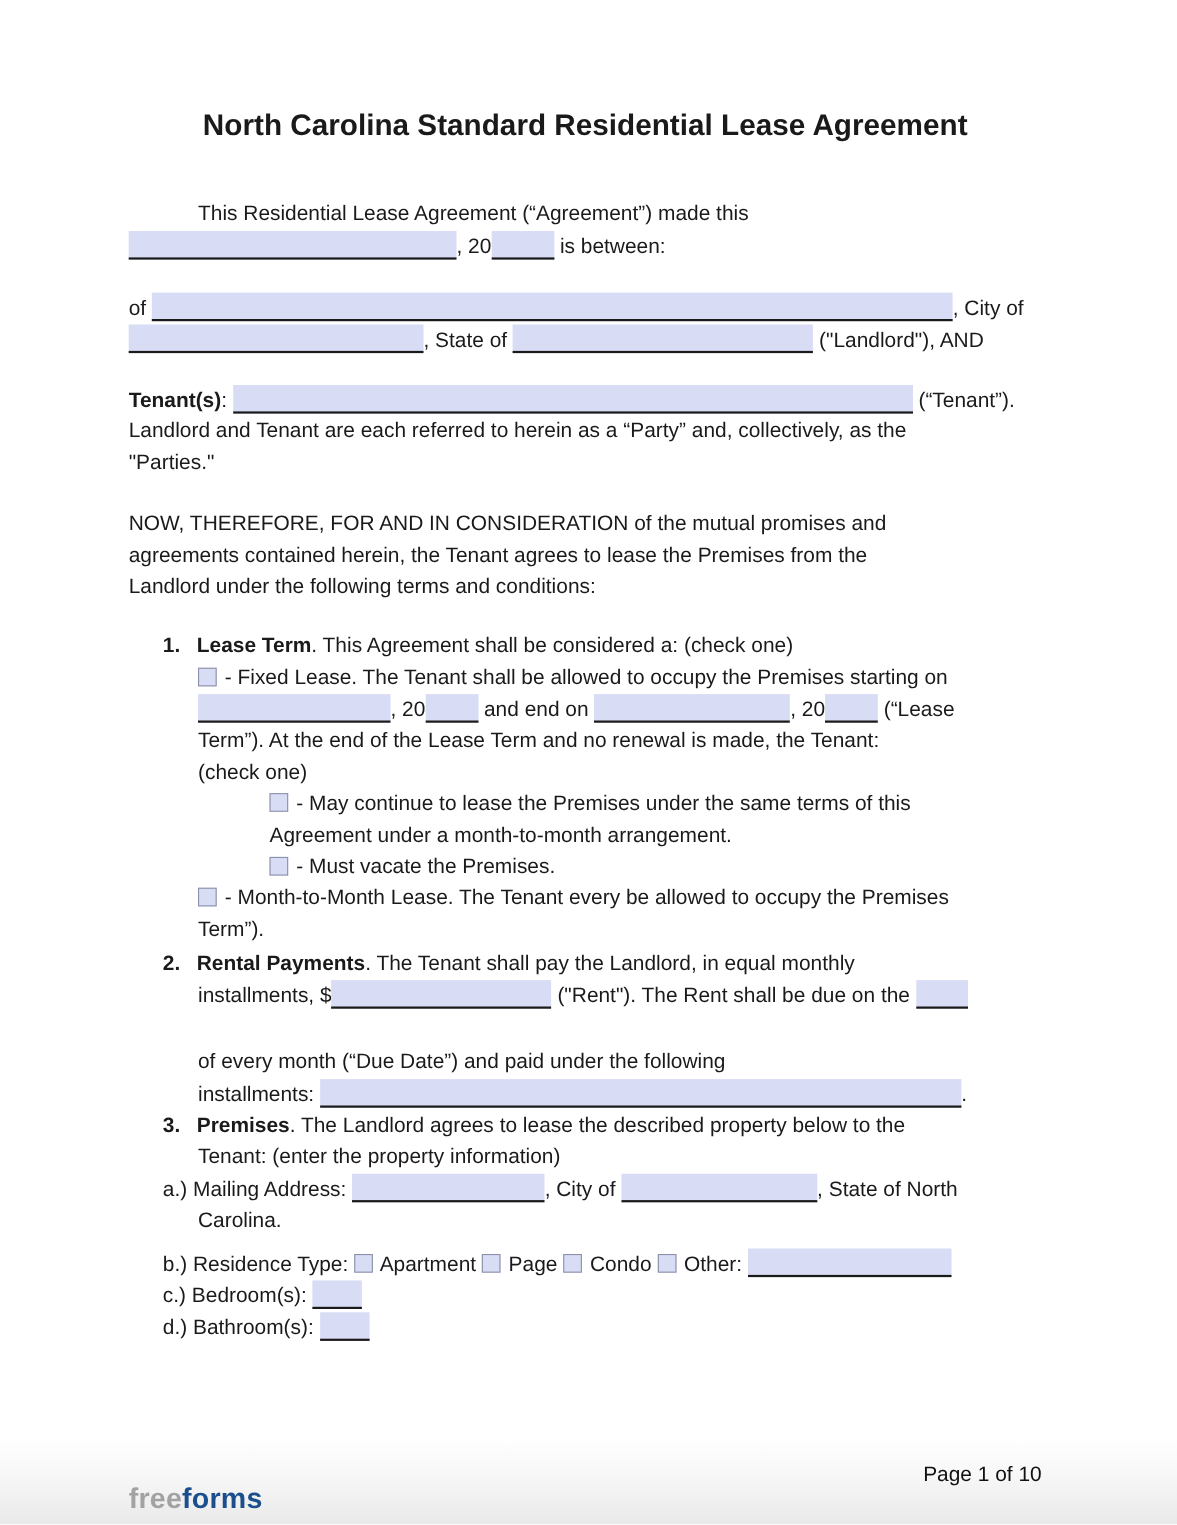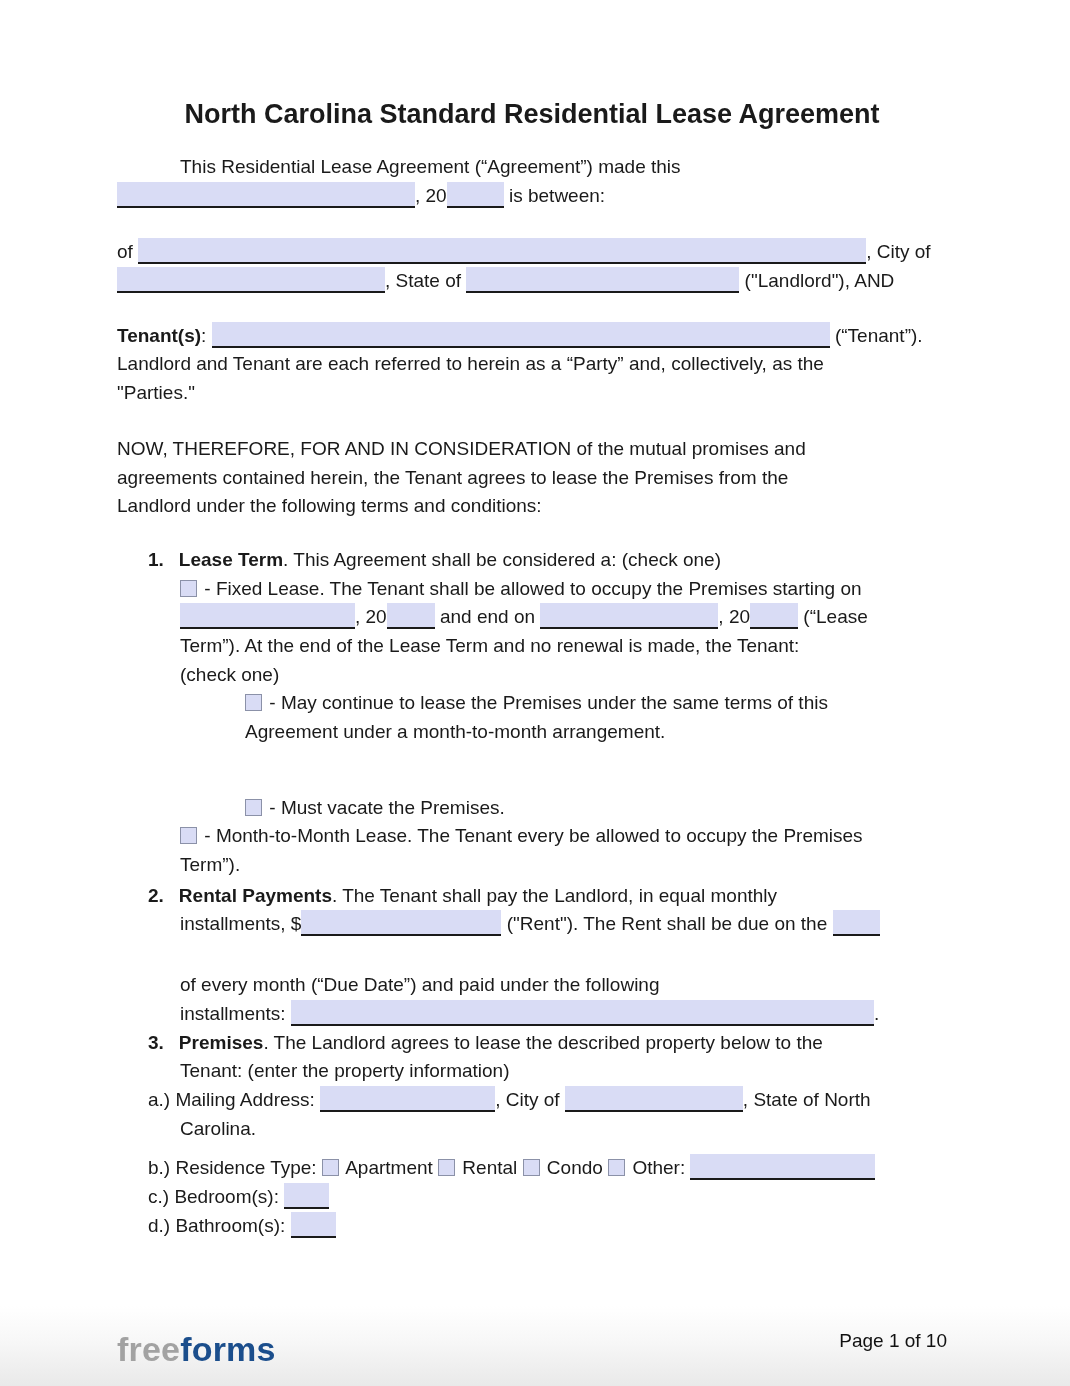--- a/index.html
+++ b/index.html
@@ -45,40 +45,40 @@
     vertical-align:-2px;
     margin-right:2px;
   }
   .spacer{display:inline-block;}
   #footer{
     position:absolute;left:0;right:0;bottom:0;
     height:80px;
     background:linear-gradient(180deg,#ffffff 0%,#f7f7f7 45%,#e9e9e9 100%);
   }
   #logo{
-    position:absolute;left:117px;top:24px;
-    font-size:34px;font-weight:bold;
+    position:absolute;left:117px;top:41px;
+    font-size:26px;font-weight:bold;
     letter-spacing:0.2px;
     text-align:center;
   }
   #logo .free{color:#a2a2a2;}
   #logo .forms{color:#1b4e8c;}
   #page-num{
     position:absolute;right:123px;top:24px;
     font-size:19px;color:#111111;
   }
 </style>
 </head>
 <body>
 
 <div id="page">
   <div id="doc">
     <div id="doc-title">North Carolina Standard Residential Lease Agreement</div>
     <div id="content-root">
-        <div class="block" style="margin-top: 22px;">
+        <div class="block" style="margin-top: 50px;">
           <div class="line" style="padding-left: 63px;"><span>This Residential Lease Agreement (“Agreement”) made this</span></div>
           <div class="line"><span class="field" style="width: 298px;"></span><span>, 20</span><span class="field" style="width: 57px;"></span><span> is between:</span></div>
         </div>
         <div class="block" style="margin-top: 28px;">
           <div class="line"><span>of </span><span class="field" style="width: 728px;"></span><span>, City of</span></div>
           <div class="line"><span class="field" style="width: 268px;"></span><span>, State of </span><span class="field" style="width: 273px;"></span><span> ("Landlord"), AND</span></div>
         </div>
         <div class="block" style="margin-top: 26px;">
           <div class="line"><span class="bold">Tenant(s)</span><span>: </span><span class="field" style="width: 618px;"></span><span> (“Tenant”).</span></div>
           <div class="line"><span>Landlord and Tenant are each referred to herein as a “Party” and, collectively, as the</span></div>
@@ -90,36 +90,36 @@
           <div class="line"><span>Landlord under the following terms and conditions:</span></div>
         </div>
         <div class="block" style="margin-top: 25px;">
           <div class="line" style="padding-left: 31px;"><span class="bold">1.</span><span class="spacer" style="width: 15px;"></span><span class="bold">Lease Term</span><span>. This Agreement shall be considered a: (check one)</span></div>
           <div class="line" style="padding-left: 63px;"><span class="checkbox"></span><span> - Fixed Lease. The Tenant shall be allowed to occupy the Premises starting on</span></div>
           <div class="line" style="padding-left: 63px;"><span class="field" style="width: 175px;"></span><span>, 20</span><span class="field" style="width: 48px;"></span><span> and end on </span><span class="field" style="width: 178px;"></span><span>, 20</span><span class="field" style="width: 48px;"></span><span> (“Lease</span></div>
           <div class="line" style="padding-left: 63px;"><span>Term”). At the end of the Lease Term and no renewal is made, the Tenant:</span></div>
           <div class="line" style="padding-left: 63px;"><span>(check one)</span></div>
           <div class="line" style="padding-left: 128px;"><span class="checkbox"></span><span> - May continue to lease the Premises under the same terms of this</span></div>
           <div class="line" style="padding-left: 128px;"><span>Agreement under a month-to-month arrangement.</span></div>
-          <div class="line" style="padding-left: 128px; margin-top: 47px;"><span class="checkbox"></span><span> - Must vacate the Premises.</span></div>
+          <div class="line" style="padding-left: 128px;"><span class="checkbox"></span><span> - Must vacate the Premises.</span></div>
           <div class="line" style="padding-left: 63px;"><span class="checkbox"></span><span> - Month-to-Month Lease. The Tenant every be allowed to occupy the Premises</span></div>
           <div class="line" style="padding-left: 63px;"><span>Term”).</span></div>
         </div>
         <div class="block" style="margin-top: 2px;">
           <div class="line" style="padding-left: 31px;"><span class="bold">2.</span><span class="spacer" style="width: 15px;"></span><span class="bold">Rental Payments</span><span>. The Tenant shall pay the Landlord, in equal monthly</span></div>
           <div class="line" style="padding-left: 63px;"><span>installments, $</span><span class="field" style="width: 200px;"></span><span> ("Rent"). The Rent shall be due on the </span><span class="field" style="width: 47px;"></span></div>
           <div class="line" style="padding-left: 63px; margin-top: 32px;"><span>of every month (“Due Date”) and paid under the following</span></div>
           <div class="line" style="padding-left: 63px;"><span>installments: </span><span class="field" style="width: 583px;"></span><span>.</span></div>
         </div>
         <div class="block">
           <div class="line" style="padding-left: 31px;"><span class="bold">3.</span><span class="spacer" style="width: 15px;"></span><span class="bold">Premises</span><span>. The Landlord agrees to lease the described property below to the</span></div>
           <div class="line" style="padding-left: 63px;"><span>Tenant: (enter the property information)</span></div>
           <div class="line" style="padding-left: 31px;"><span>a.) Mailing Address: </span><span class="field" style="width: 175px;"></span><span>, City of </span><span class="field" style="width: 178px;"></span><span>, State of North</span></div>
           <div class="line" style="padding-left: 63px;"><span>Carolina.</span></div>
-          <div class="line" style="padding-left: 31px; margin-top: 11px;"><span>b.) Residence Type: </span><span class="checkbox"></span><span> Apartment </span><span class="checkbox"></span><span> Rental </span><span class="checkbox"></span><span> Condo </span><span class="checkbox"></span><span> Other: </span><span class="field" style="width: 185px;"></span></div>
+          <div class="line" style="padding-left: 31px; margin-top: 11px;"><span>b.) Residence Type: </span><span class="checkbox"></span><span> Apartment </span><span class="checkbox"></span><span> Page </span><span class="checkbox"></span><span> Condo </span><span class="checkbox"></span><span> Other: </span><span class="field" style="width: 185px;"></span></div>
           <div class="line" style="padding-left: 31px;"><span>c.) Bedroom(s): </span><span class="field" style="width: 45px;"></span></div>
           <div class="line" style="padding-left: 31px;"><span>d.) Bathroom(s): </span><span class="field" style="width: 45px;"></span></div>
         </div>
       </div>
   </div>
   <div id="footer">
     <div id="logo"><span class="free">free</span><span class="forms">forms</span></div>
     <div id="page-num">Page 1 of 10</div>
   </div>
 </div>

